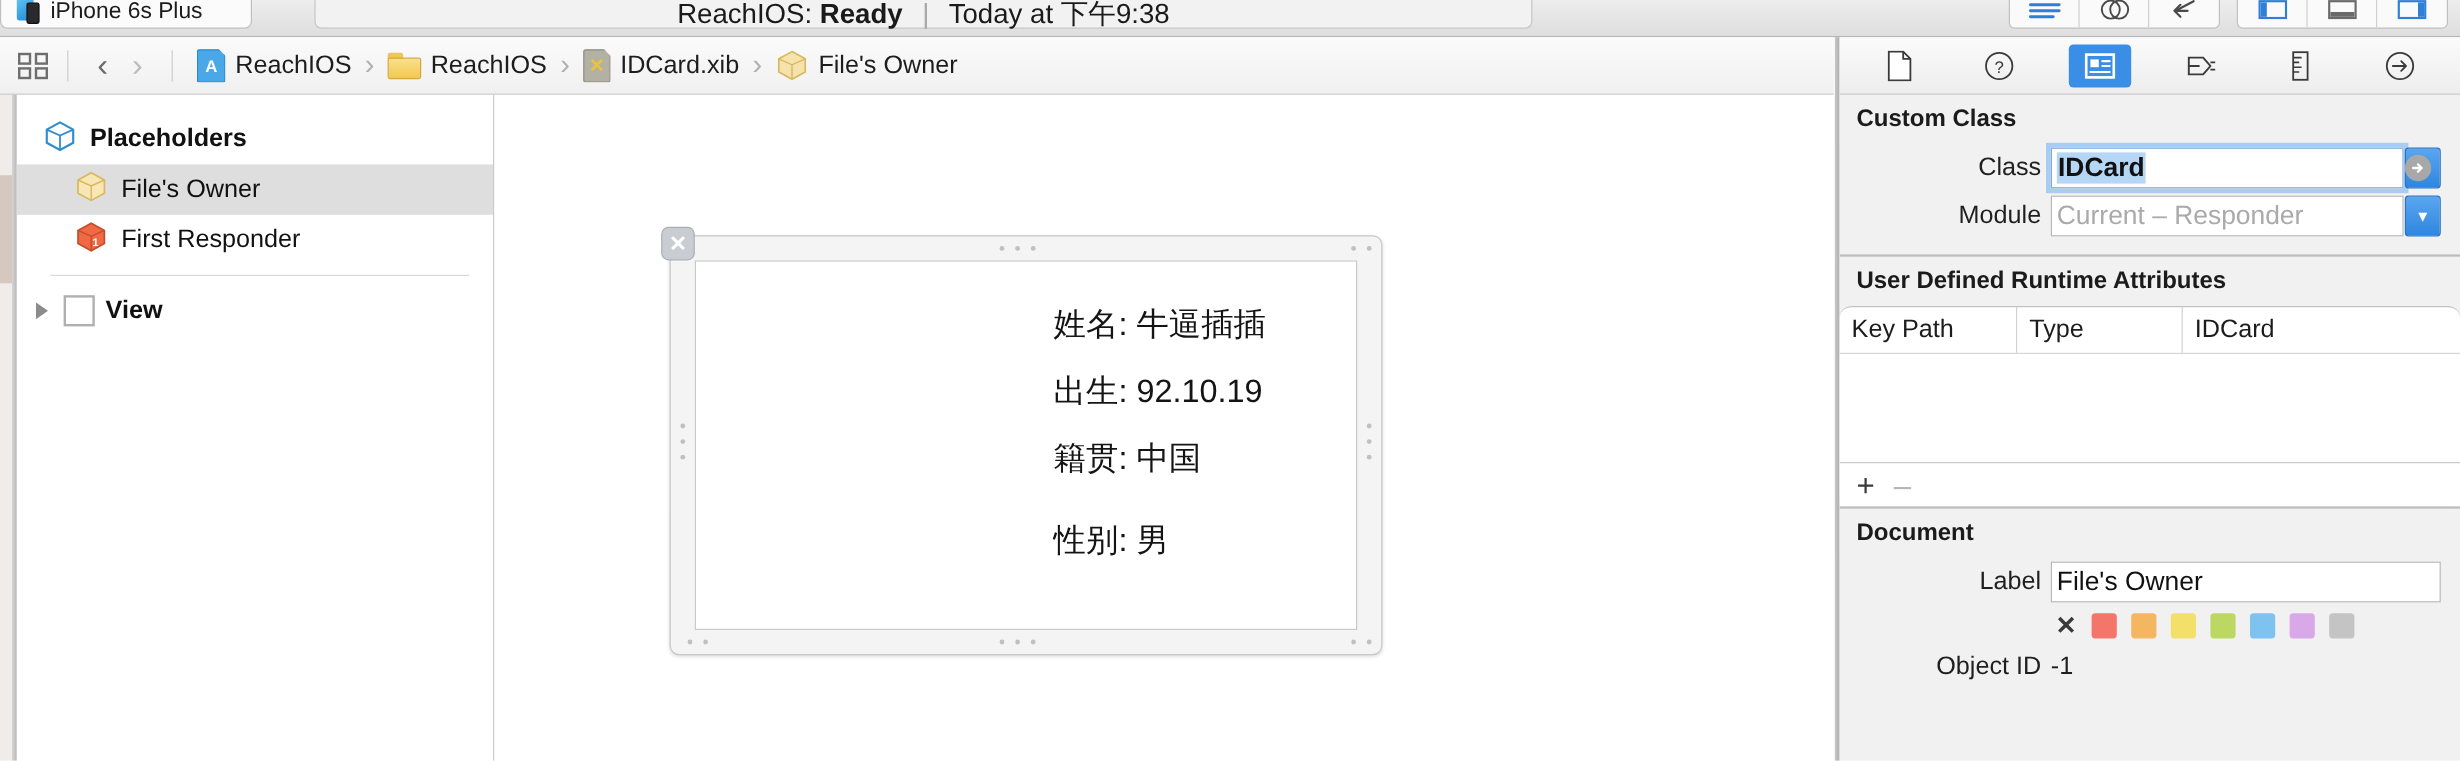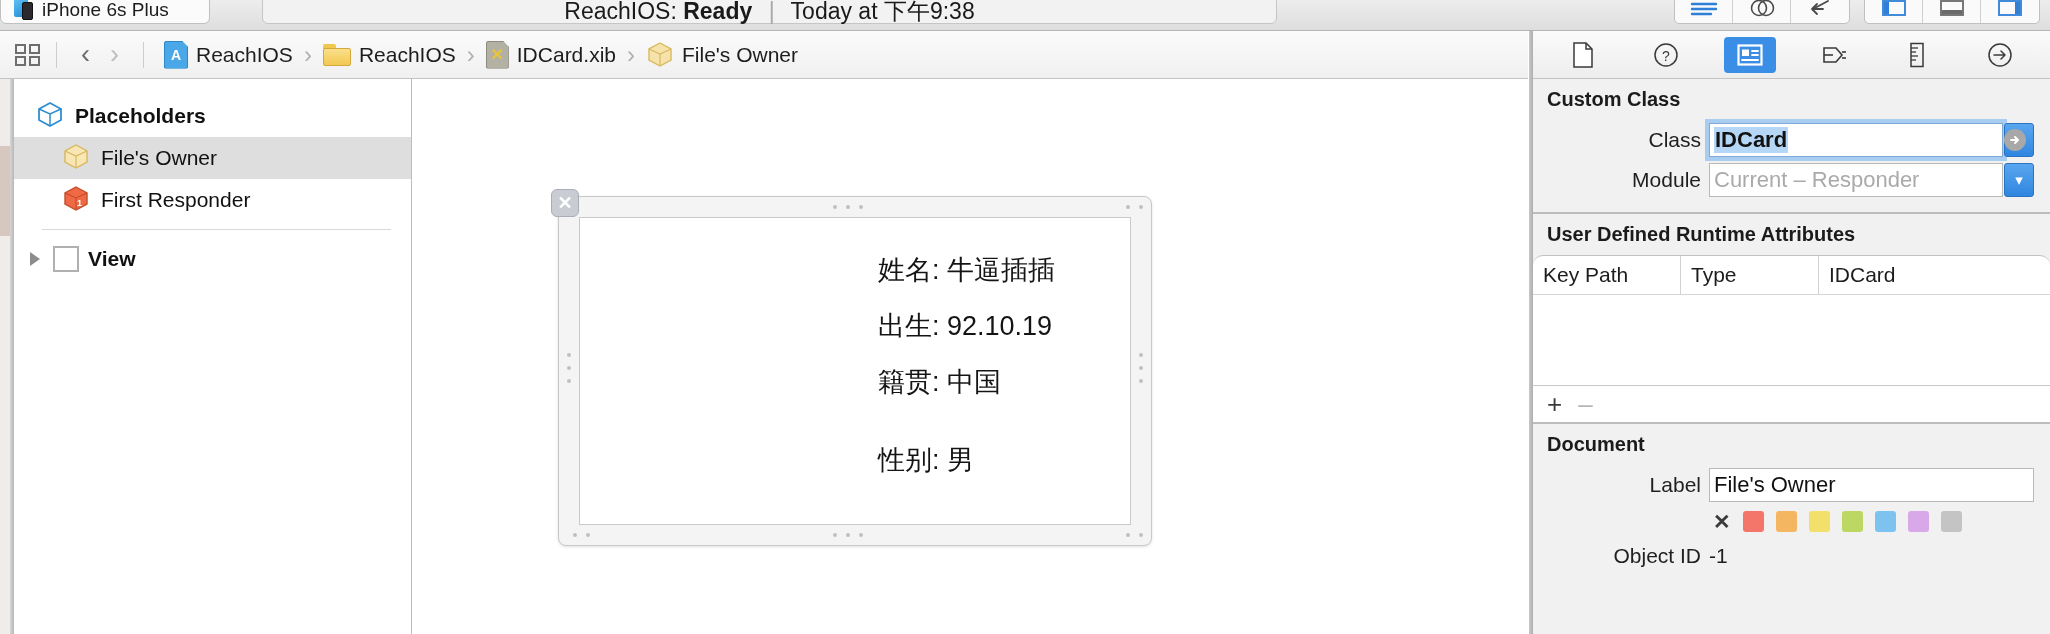--- a/index.html
+++ b/index.html
@@ -189,21 +189,21 @@
     background: #b3c6e0; border: 1px solid #c6c6c6; box-sizing: border-box;
     display: flex; align-items: center; justify-content: center;
   }
   .imgview span { color: #ffffff; font-size: 25px; font-weight: bold; }
 
   .fields { position: absolute; left: 298px; top: 38px; }
   .fld { font-size: 27px; color: #141414; white-space: nowrap; line-height: 1.1; }
   .fld.f1 { margin-top: 0px; }
   .fld.f2 { margin-top: 26px; }
   .fld.f3 { margin-top: 27px; }
-  .fld.f4 { margin-top: 48px; }
+  .fld.f4 { margin-top: 38px; }
   .idnum {
     position: absolute; left: 0; right: 0; top: 262px; text-align: center;
     font-size: 36px; color: #111; letter-spacing: 0.5px;
   }
 
   
   .inspsplit { position: absolute; left: 1529px; top: 31px; width: 4px; height: 603px;
     background: linear-gradient(to right,#c9c9c9,#aeaeae); }
   .inspector {
     position: absolute; left: 1533px; top: 31px; width: 517px; height: 603px;

